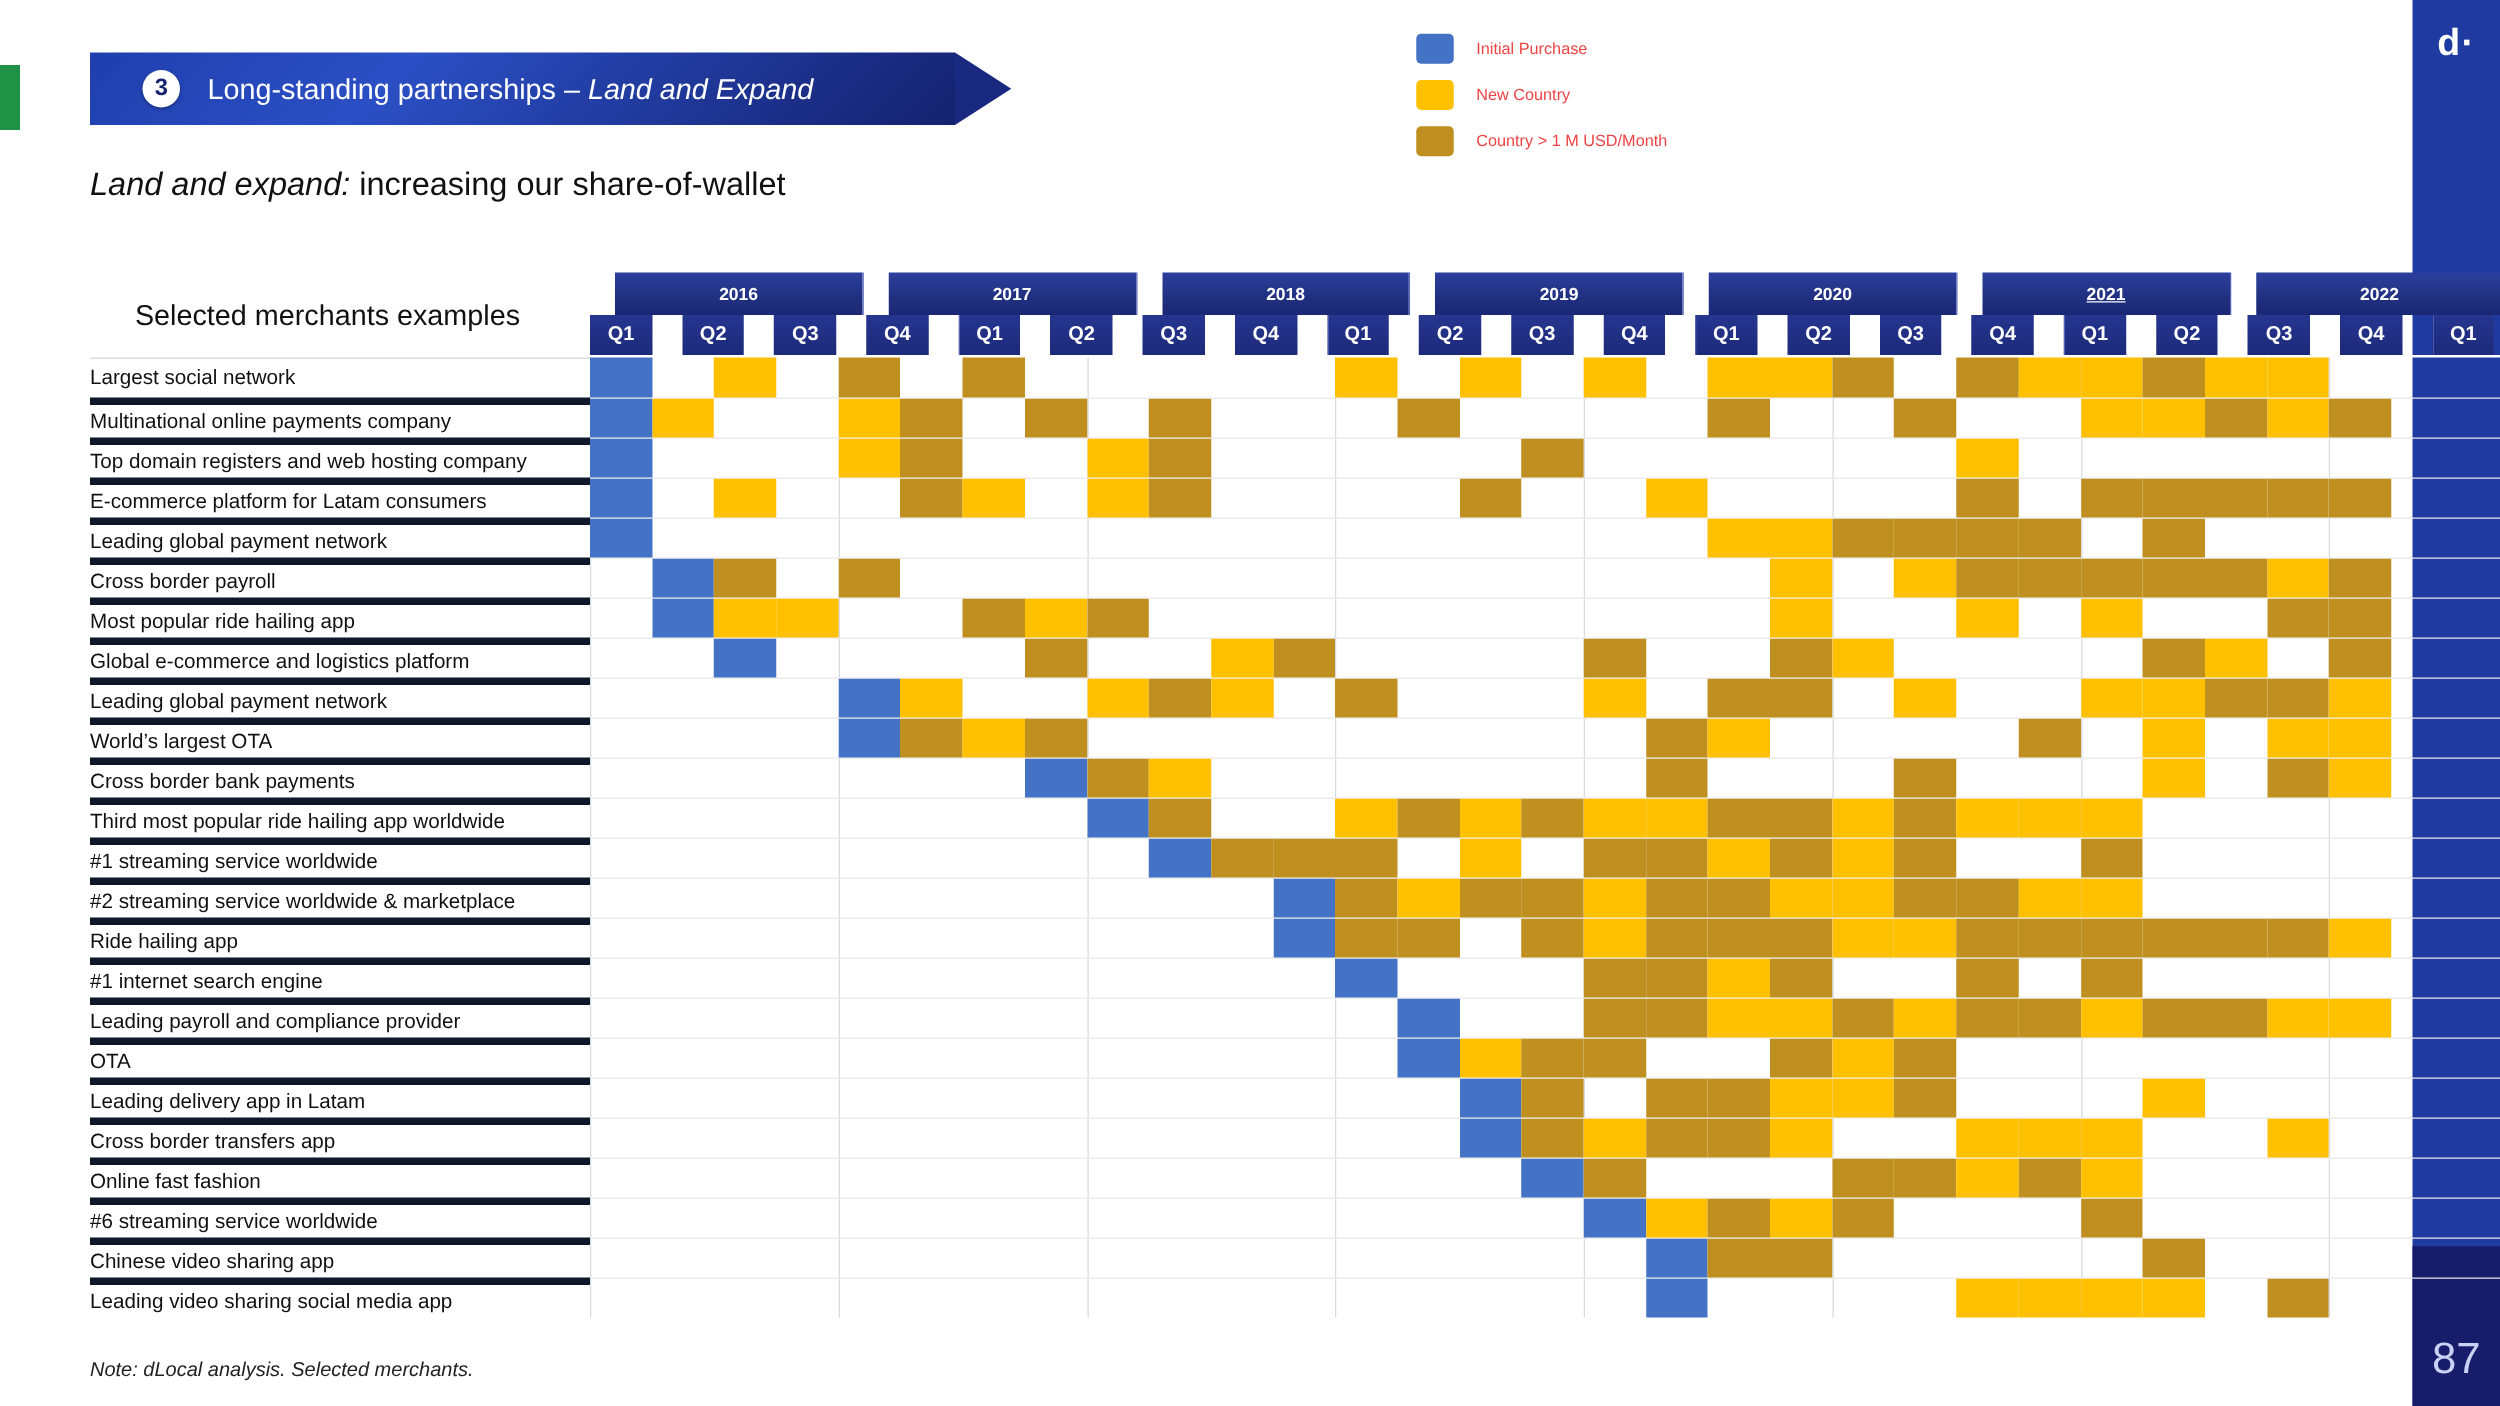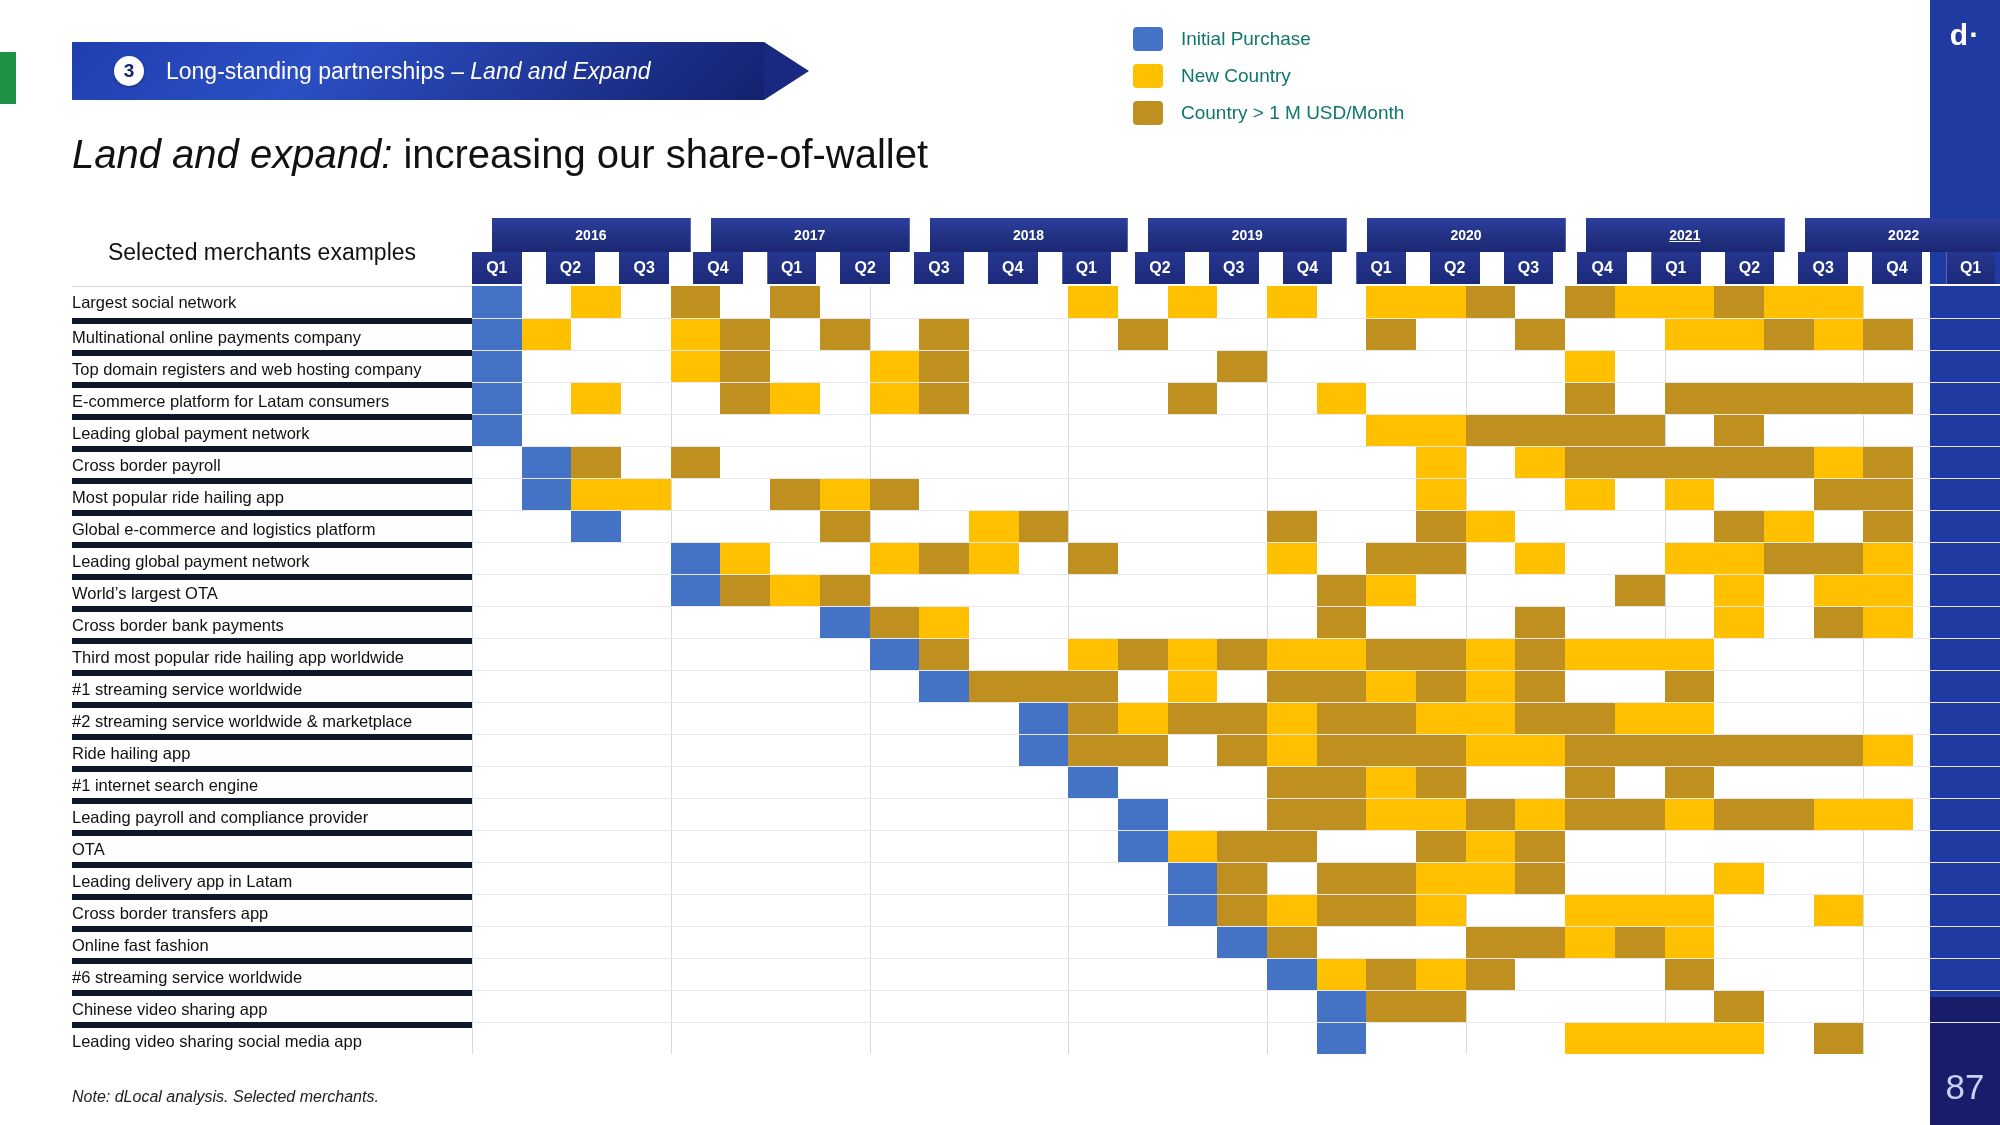--- a/index.html
+++ b/index.html
@@ -61,26 +61,26 @@
     color:#ffffff; font-size:23px; white-space:nowrap;
   }
   .banner-text em { font-style:italic; }
 
   
   .legend { position:absolute; left:1133px; top:20px; }
   .legend-row { display:flex; align-items:center; height:37px; }
   .legend-swatch {
     width:30px; height:24px; border-radius:4px; margin-right:18px; flex:0 0 auto;
   }
-  .legend-label { font-size:19px; color:#0f766e; white-space:nowrap; }
+  .legend-label { font-size:13px; color:#ef4444; white-space:nowrap; }
 
   
   .headline {
     position:absolute; left:72px; top:132px;
-    font-size:40px; color:#111111; white-space:nowrap;
+    font-size:26px; color:#111111; white-space:nowrap;
   }
   .headline em { font-style:italic; }
 
   
   .tbl { position:absolute; left:72px; top:218px; }
   .tbl-inner { display:flex; align-items:flex-start;justify-content:flex-end; }
   .label-col { width:400px; flex:0 0 auto; }
   .label-head {
     height:68px; display:flex; align-items:center; justify-content:center;
     font-size:23px; color:#111; padding-right:20px;

